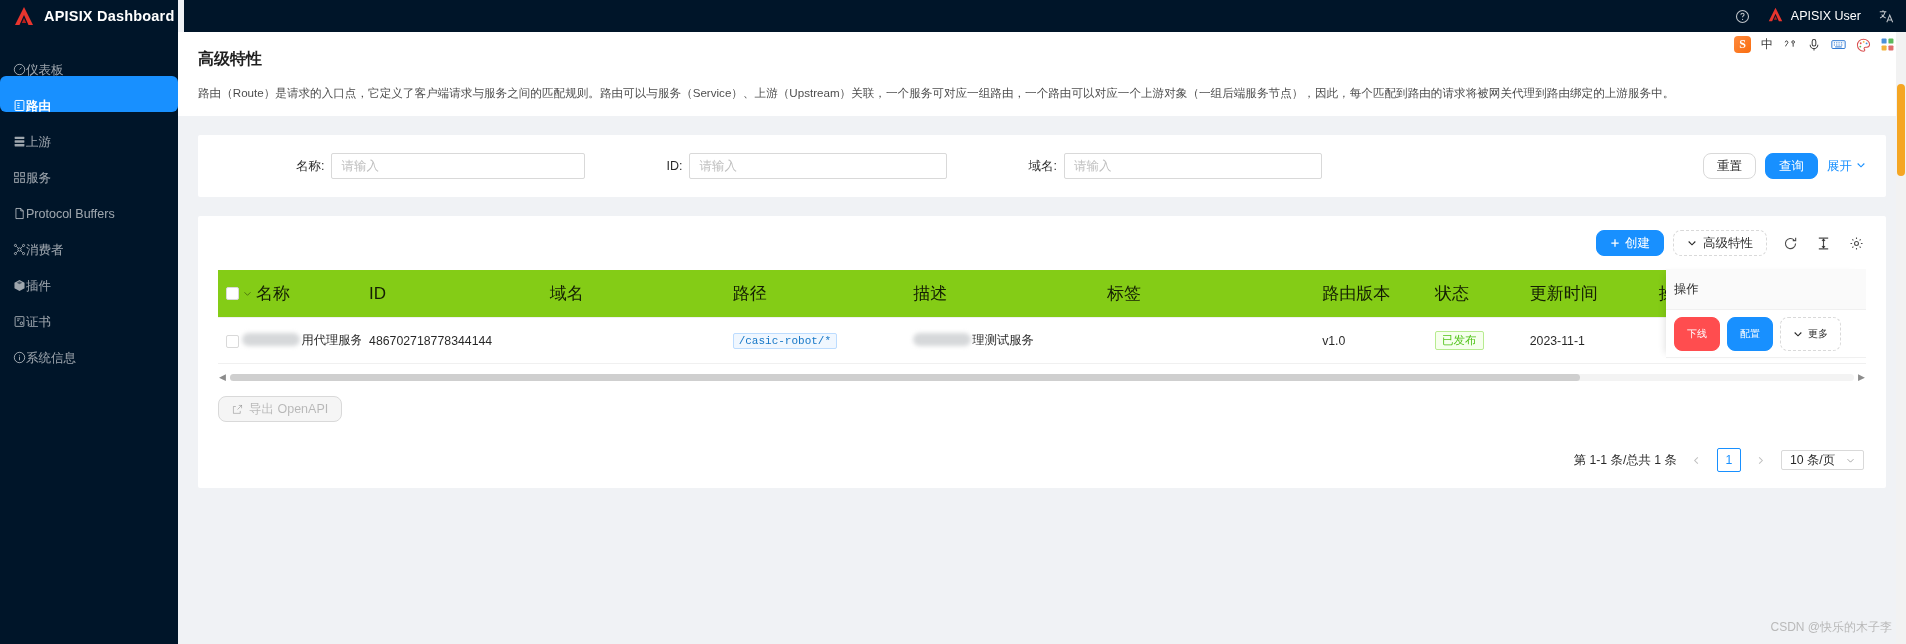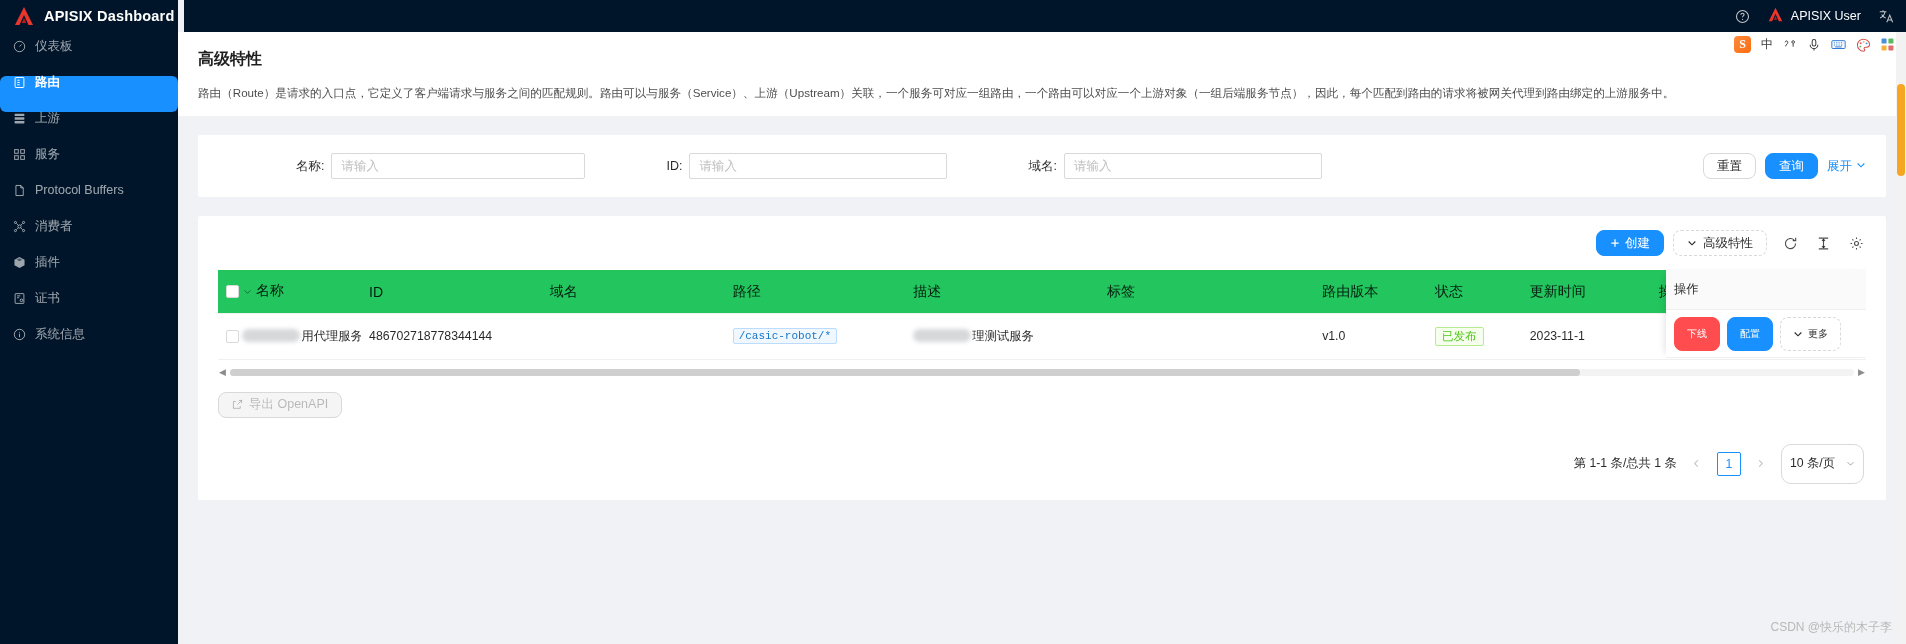--- a/index.html
+++ b/index.html
@@ -22,22 +22,22 @@
     height: 32px; display: flex; align-items: center;
     padding-left: 13px; gap: 9px; margin-top: 0;
   }
   .logo-mark { width: 22px; height: 20px; flex: 0 0 22px; position: relative; }
   .logo-title {
     color: #ffffff; font-size: 14.5px; font-weight: bold;
     letter-spacing: 0.2px; white-space: nowrap;
   }
   .menu { margin-top: 8px; }
   .menu-item {
-    height: 36px; display: flex; align-items: flex-start;
-    padding-left: 13px; gap: 9px;
+    height: 36px; display: flex; align-items: flex-end;
+    padding-left: 13px; 
     font-size: 12.5px; color: rgba(255,255,255,0.62);
     cursor: pointer; white-space: nowrap;
   }
   .menu-item.active { background: #1890ff; color: #fff; font-weight: bold; border-radius: 6px; }
   .menu-ico {
     width: 13px; height: 13px; flex: 0 0 13px;
     display: flex; align-items: center; justify-content: center;
   }
   .menu-ico svg { display: block; }
   .menu-label { line-height: 1; }
@@ -123,21 +123,21 @@
     border: 1px dashed #d9d9d9; background: #fff; color: rgba(0,0,0,0.85);
   }
   .tool-ico {
     width: 19px; height: 19px; color: rgba(0,0,0,0.7);
     display: flex; align-items: center; justify-content: center;
     cursor: pointer; margin-left: 5px;
   }
 
   table.data { width: 100%; border-collapse: collapse; table-layout: fixed; }
   table.data th {
-    background: #22c55e; font-size: 14px; font-weight: normal;
+    background: #84cc16; font-size: 17px; font-weight: normal;
     color: rgba(0,0,0,0.85); text-align: left;
     padding: 12px 8px; border-bottom: 1px solid #f0f0f0;
     white-space: nowrap; overflow: hidden;
   }
   table.data td {
     font-size: 12.3px; color: rgba(0,0,0,0.85);
     padding: 13px 8px; border-bottom: 1px solid #f0f0f0;
     white-space: nowrap; overflow: hidden; vertical-align: middle;
   }
   .th-check { display: inline-flex; align-items: center; gap: 4px; }
@@ -212,21 +212,21 @@
     width: 24px; height: 24px; display: inline-flex;
     align-items: center; justify-content: center;
     color: rgba(0,0,0,0.25); font-size: 11px; cursor: pointer;
   }
   .pg-num {
     width: 24px; height: 24px; border: 1px solid #1890ff; border-radius: 2px;
     display: inline-flex; align-items: center; justify-content: center;
     color: #1890ff; font-size: 12.3px; background: #fff; cursor: pointer;
   }
   .pg-size {
-    height: 40px; border: 1px solid #d9d9d9; border-radius: 10px;
+    height: 20px; border: 1px solid #d9d9d9; border-radius: 2px;
     display: inline-flex; align-items: center; gap: 11px;
     padding: 0 8px; font-size: 12.3px; color: rgba(0,0,0,0.85);
     background: #fff; cursor: pointer;
   }
 
   
   #page-scroll {
     position: absolute; right: 0; top: 32px;
     width: 10px; height: 612px; background: #f2f2f2; z-index: 30;
   }

